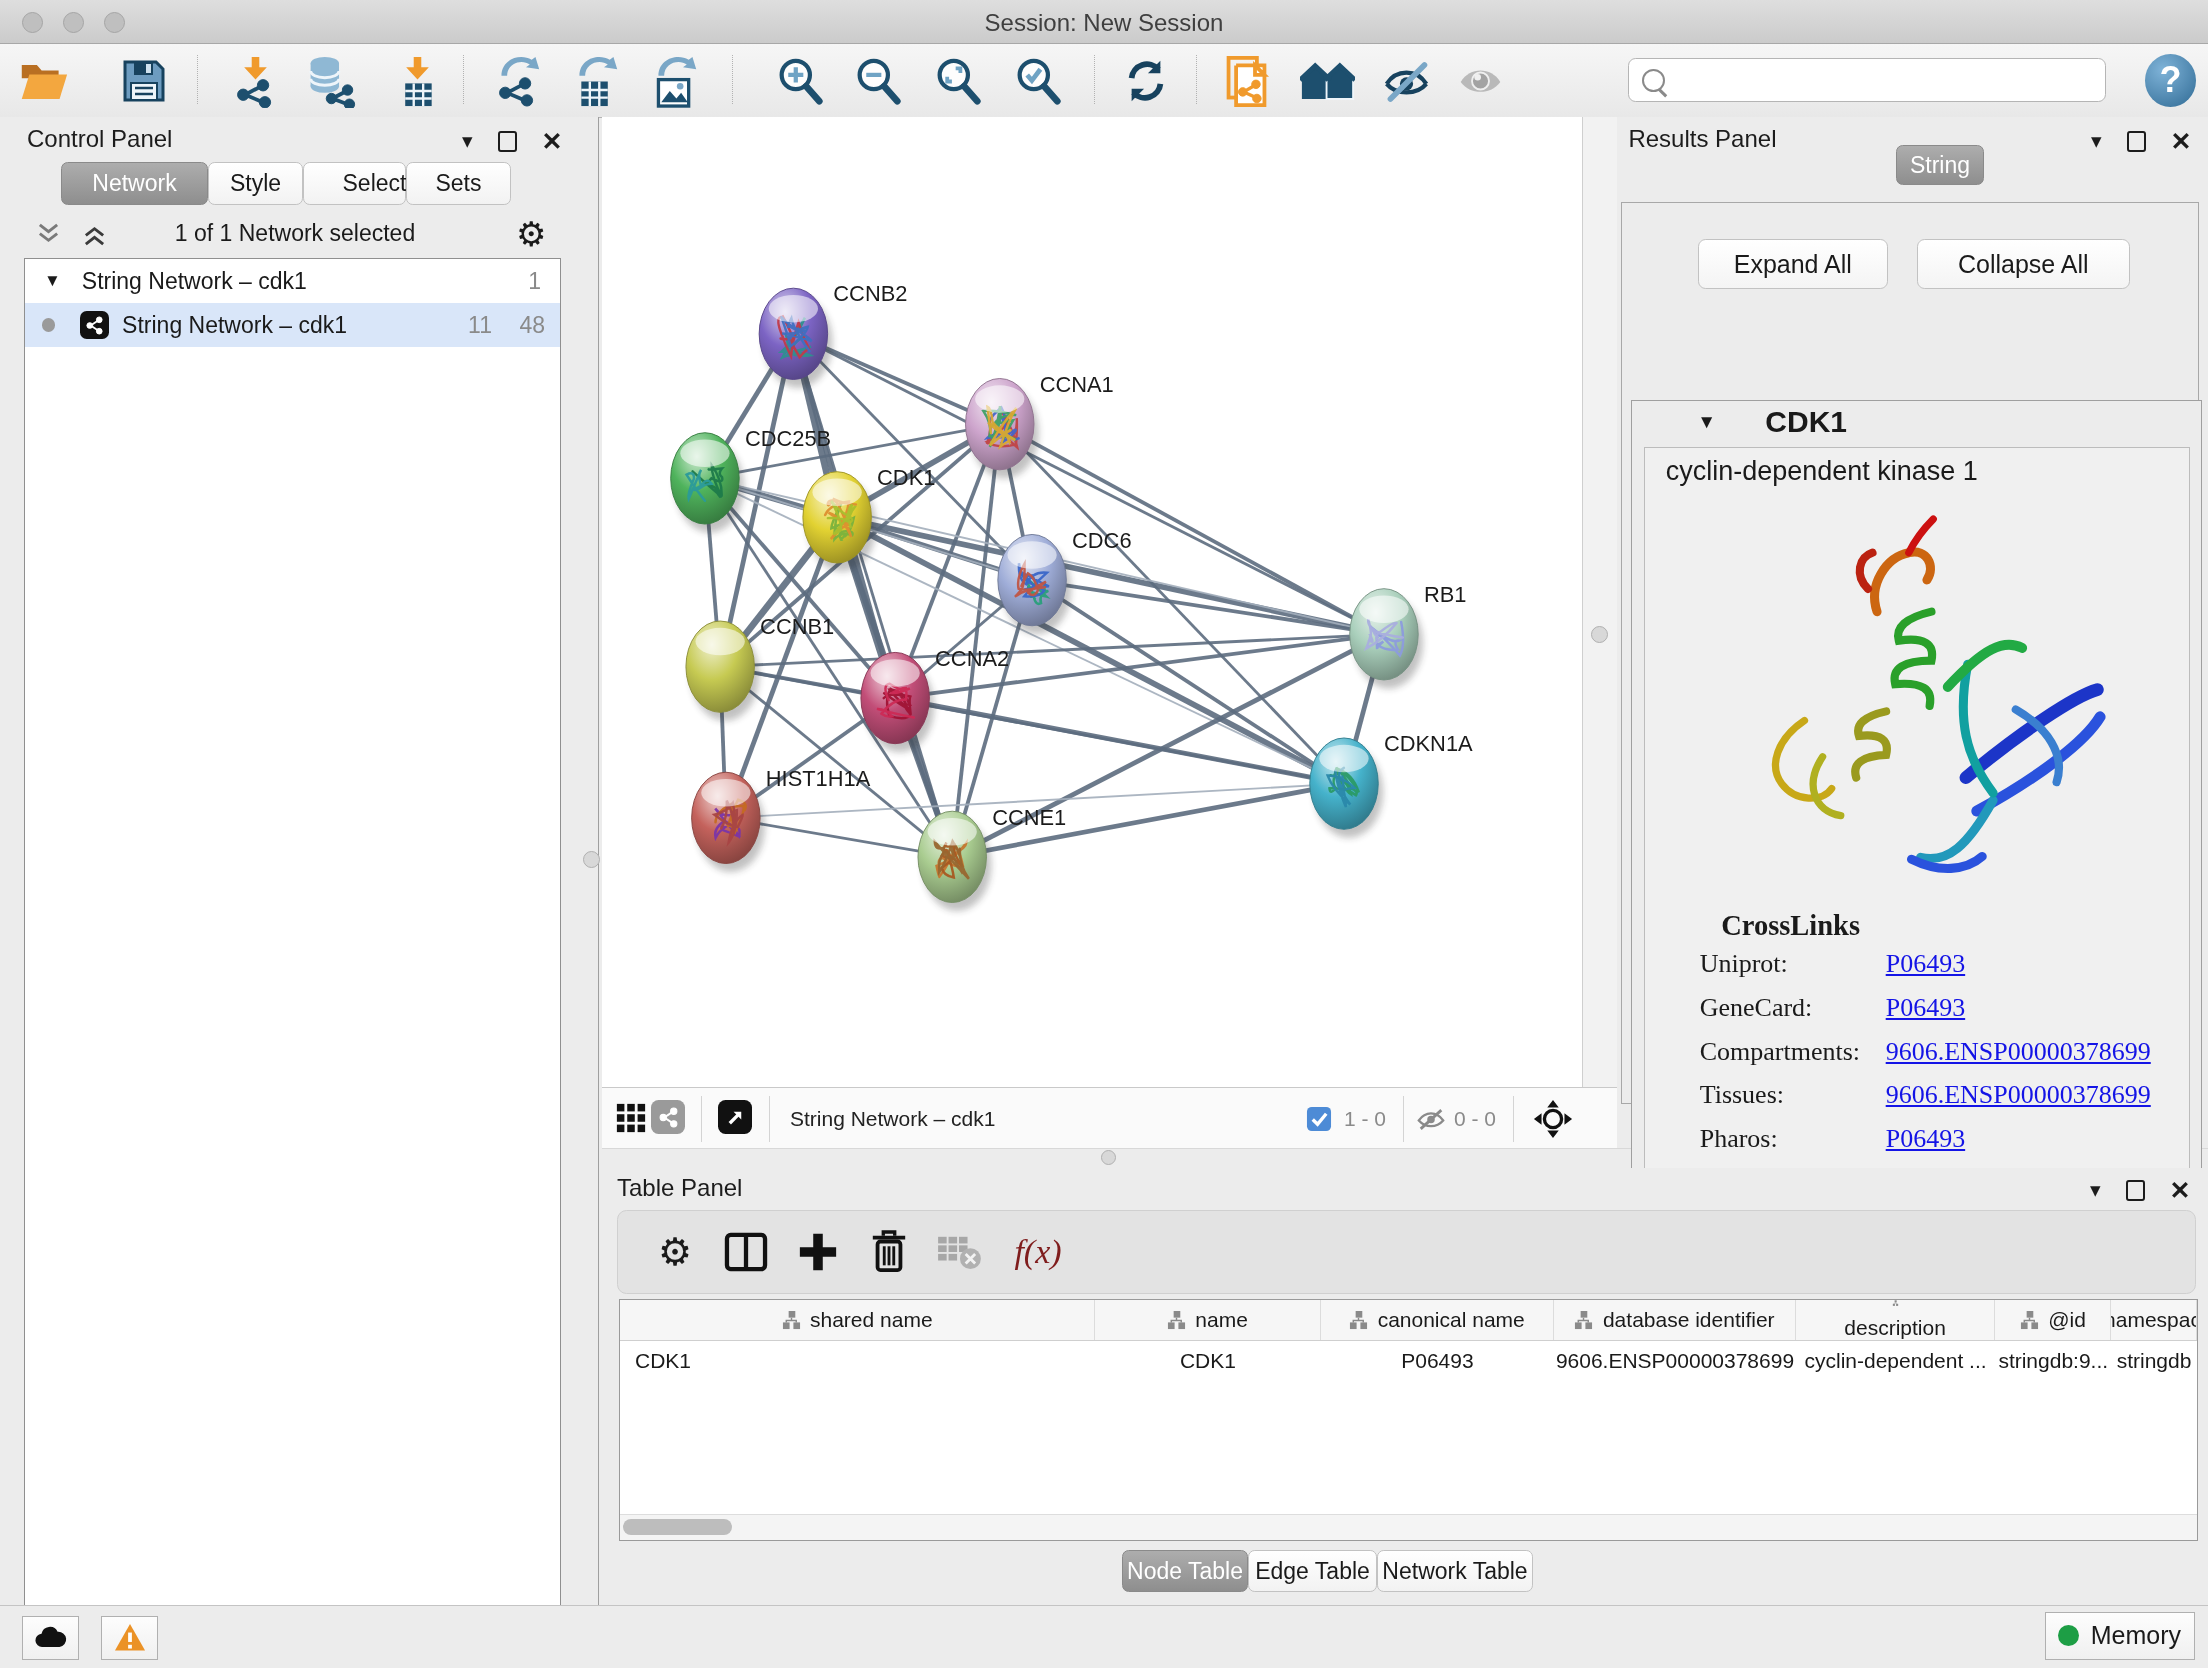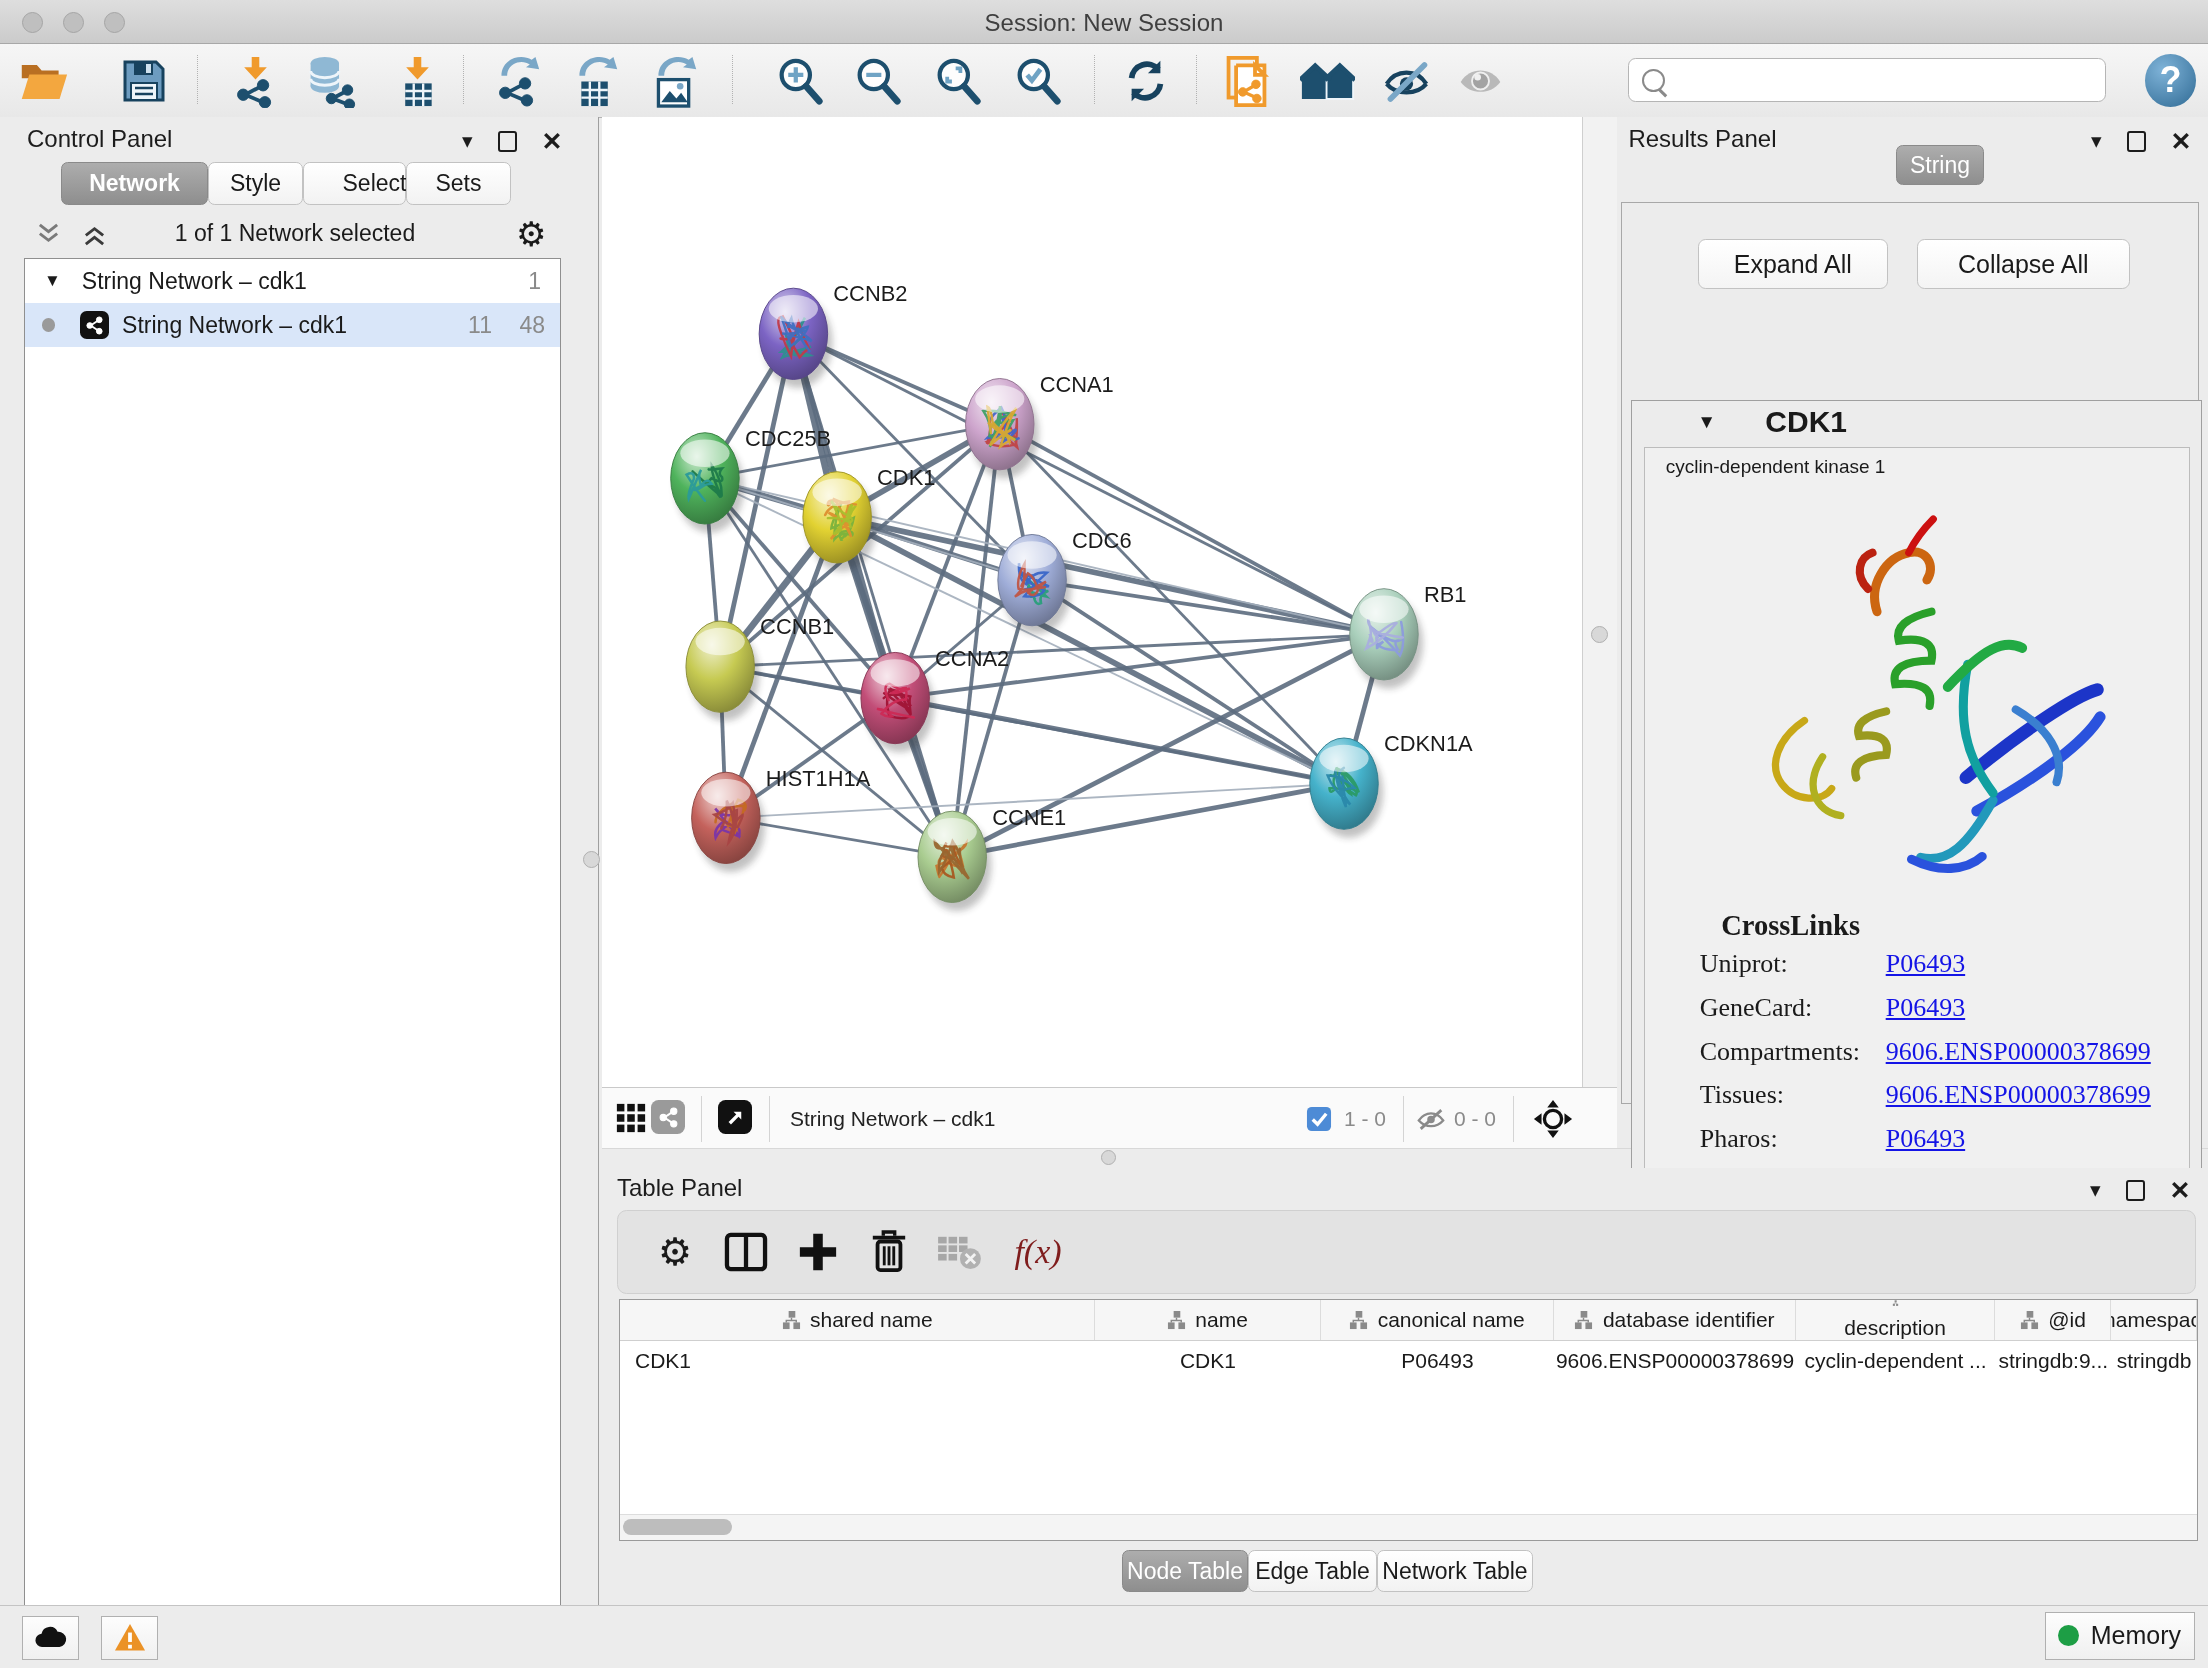--- a/index.html
+++ b/index.html
@@ -247,21 +247,21 @@
   </div>
 
   <div class="cpanel">
     <div style="position:absolute;left:27px;top:7.6px" class="panel-title">Control Panel</div>
     <div class="win-icons" style="left:462px">
       <span class="wi-caret">▾</span>
       <span class="wi-box"></span>
       <span class="wi-x">✕</span>
     </div>
     <div id="cp-tabs">
-        <div class="tab sel" style="left: 61px; top: 45px; width: 147px; height: 43px; font-weight: bold;">Network</div>
+        <div class="tab sel" style="left: 61px; top: 45px; width: 147px; height: 43px;">Network</div>
         <div class="tab" style="left: 208px; top: 45px; width: 95px; height: 43px;">Style</div>
         <div class="tab" style="left: 303px; top: 45px; width: 103px; height: 43px; padding-left: 40px;">Select</div>
         <div class="tab" style="left: 406px; top: 45px; width: 105px; height: 43px;">Sets</div>
       </div>
     <div class="cp-sub">
       <svg style="position:absolute;left:36px;top:9.5px" width="25" height="25" viewBox="0 0 26 26">
           <path d="M4 3 l9 7 9-7 M4 12 l9 7 9-7" stroke="#7a7a7a" stroke-width="3" fill="none"></path>
         </svg>
       <svg style="position:absolute;left:82px;top:9.5px" width="25" height="25" viewBox="0 0 26 26">
           <path d="M4 23 l9-7 9 7 M4 14 l9-7 9 7" stroke="#3a3a3a" stroke-width="3" fill="none"></path>
@@ -575,21 +575,21 @@
       <span class="wi-x">✕</span>
     </div>
     <div class="tab sel" style="left:279px;top:28px;width:88px;height:40px">String</div>
     <div class="rbox">
       <div class="btn" style="left:76px;top:36px;width:188px">Expand All</div>
       <div class="btn" style="left:295px;top:36px;width:211px">Collapse All</div>
       <div class="entrybox">
         <span style="position:absolute;left:65px;top:9.5px;font-size:19px">▼</span>
         <span style="position:absolute;left:133px;top:3.8px;font-size:30px;font-weight:bold">CDK1</span>
         <div class="entry-inner">
-          <div style="position:absolute;left:21px;top:7.6px;font-size:19px">cyclin-dependent kinase 1</div>
+          <div style="position:absolute;left:21px;top:7.6px;font-size:27px">cyclin-dependent kinase 1</div>
           <svg style="position:absolute;left:38px;top:53px" width="457" height="399" viewBox="0 0 480 440">
             <g fill="none" stroke-linecap="round">
               <path d="M300 305 C360 255 420 215 445 208" stroke="#1c35c8" stroke-width="14"></path>
               <path d="M312 342 C380 305 432 265 448 238" stroke="#2a52dd" stroke-width="12"></path>
               <path d="M330 330 C302 380 280 400 250 393" stroke="#2299bb" stroke-width="10"></path>
               <path d="M302 180 C290 242 300 282 330 322" stroke="#11a0a0" stroke-width="10"></path>
               <path d="M280 205 C320 162 342 152 362 162" stroke="#22aa44" stroke-width="11"></path>
               <path d="M262 122 q-42 10 -36 32 q42 -6 36 22 q-46 0 -40 26 q44 -4 38 24" stroke="#2aa02a" stroke-width="9"></path>
               <path d="M212 232 q-36 8 -30 27 q36 -4 30 21 q-40 2 -33 25" stroke="#9a9a1e" stroke-width="9"></path>
               <path d="M122 242 C92 262 82 292 97 312 C112 332 142 332 152 317" stroke="#c8a818" stroke-width="8"></path>

